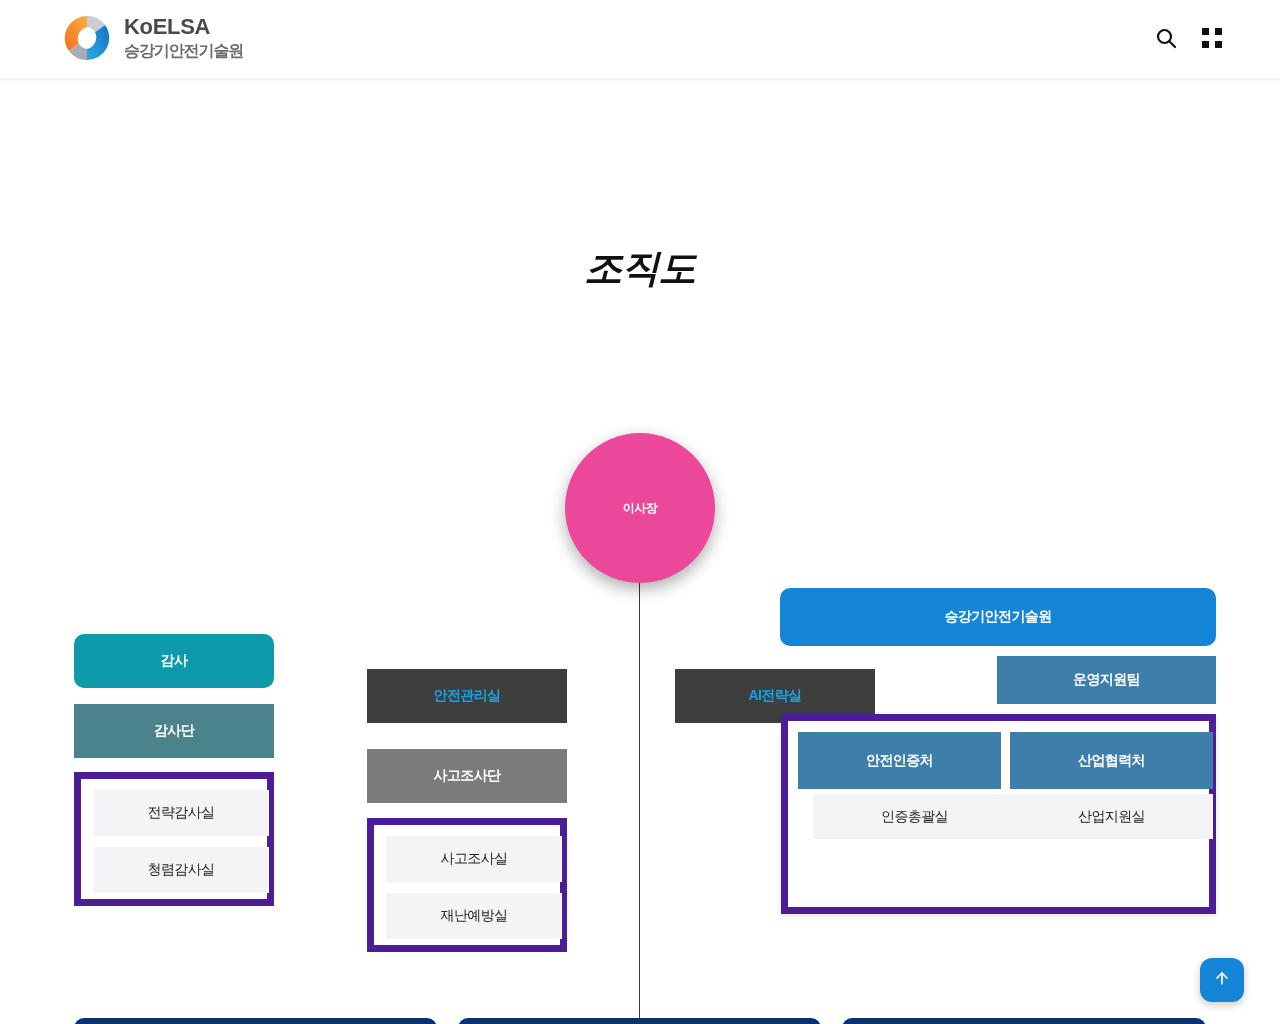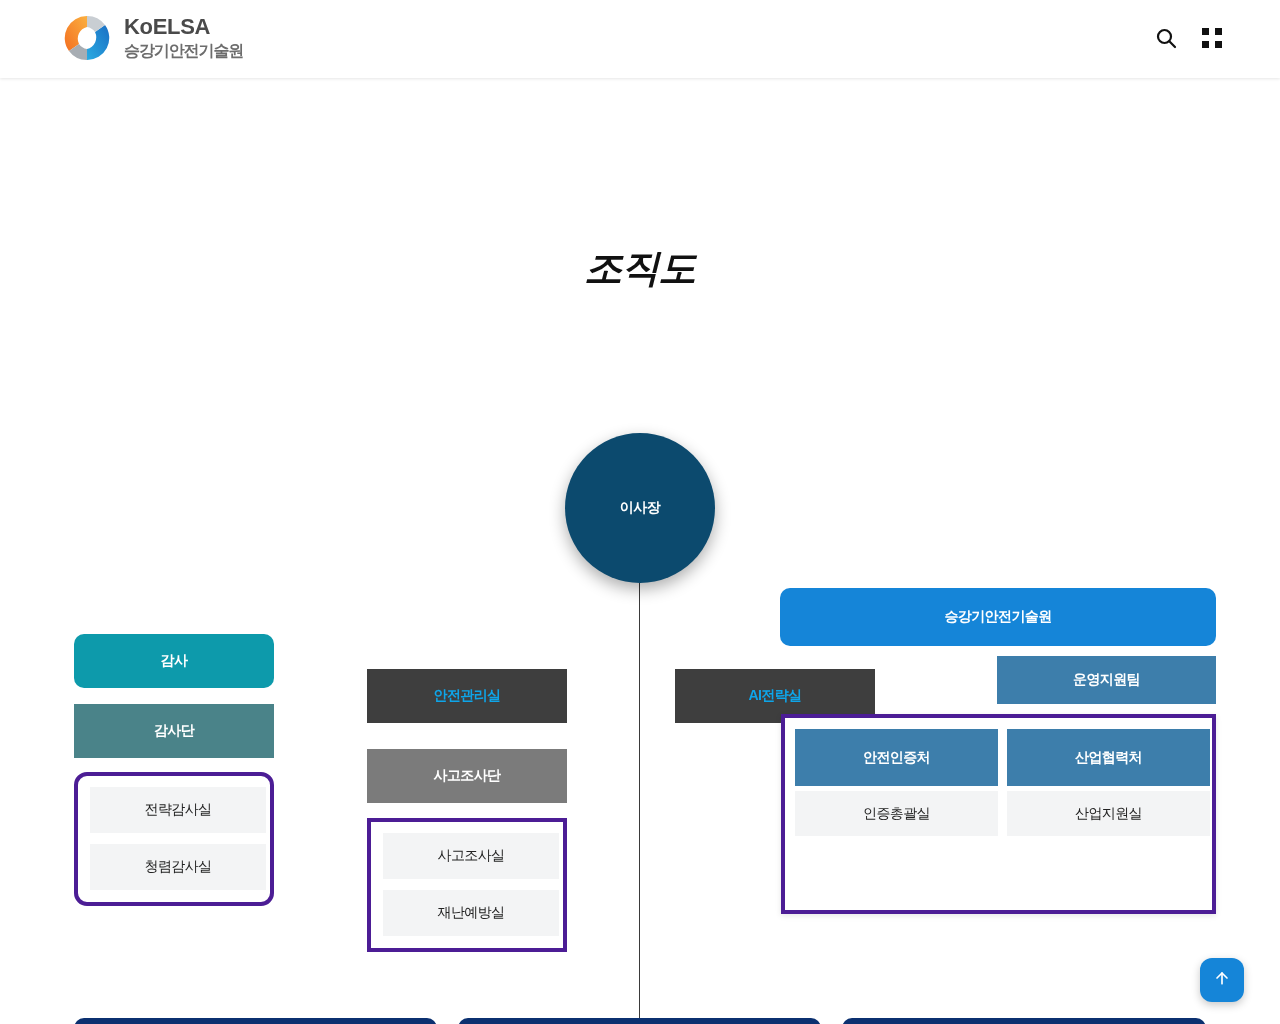--- a/index.html
+++ b/index.html
@@ -53,24 +53,24 @@
   .chart { position: absolute; top: 0; left: 0; width: 1280px; height: 946px; }
 
   .vline {
     position: absolute; left: 639px; top: 430px;
     width: 1px; height: 516px; background: #3a3a3a;
   }
 
   .ceo-circle {
     position: absolute; left: 565px; top: 355px;
     width: 150px; height: 150px; border-radius: 50%;
-    background: #0c4a6e;
+    background: #ec4899;
     box-shadow: 0 6px 16px rgba(0,0,0,0.32);
     display: flex; align-items: center; justify-content: center;
-    color: #ffffff; font-size: 14px; font-weight: bold;
+    color: #ffffff; font-size: 12px; font-weight: bold;
     letter-spacing: -0.5px; z-index: 5;
   }
 
   
   .node {
     position: absolute;
     display: flex; align-items: center; justify-content: center;
     text-align: center; letter-spacing: -0.6px;
     font-size: 14px; font-weight: bold;
   }
@@ -83,21 +83,21 @@
   .clr-blue-bright{ background: #1585d8; color: #fff; }
   .clr-blue-mid   { background: #3d7eab; color: #fff; }
   .clr-light      { background: #f3f4f5; color: #222; }
   .clr-navy       { background: #0b3070; color: #fff; }
 
   .rounded { border-radius: 10px; }
   .rounded-top { border-radius: 10px 10px 0 0; }
 
   .framebox {
     position: absolute;
-    border: 4px solid #4c1d95;
+    border: 7px solid #4c1d95;
     background: #ffffff;
     z-index: 2;
   }
   .framebox.shadowed { box-shadow: 0 2px 6px rgba(0,0,0,0.10); }
 
   
   .scroll-top {
     position: absolute; right: 36px; bottom: 22px;
     width: 44px; height: 44px; border-radius: 12px;
     background: #1585d8; cursor: pointer;
@@ -158,21 +158,21 @@
   <div class="chart">
 
     <div class="vline"></div>
 
     <div class="ceo-circle">이사장</div>
 
     <div class="node rounded clr-teal" style="left:74px; top:556px; width:200px; height:54px;">감사</div>
 
     <div class="node clr-teal-dark" style="left:74px; top:626px; width:200px; height:54px;">감사단</div>
 
-    <div class="framebox" style="left:74px; top:694px; width:200px; height:134px;border-radius:13px;">
+    <div class="framebox" style="left:74px; top:694px; width:200px; height:134px;">
       <div class="node sub clr-light" style="left:12px; top:11px; width:176px; height:46px;">전략감사실</div>
       <div class="node sub clr-light" style="left:12px; top:68px; width:176px; height:46px;">청렴감사실</div>
     </div>
 
     <div class="node clr-gray-dark" style="left:367px; top:591px; width:200px; height:54px;">안전관리실</div>
 
     <div class="node clr-gray-mid" style="left:367px; top:671px; width:200px; height:54px;">사고조사단</div>
 
     <div class="framebox" style="left:367px; top:740px; width:200px; height:134px;">
       <div class="node sub clr-light" style="left:12px; top:11px; width:176px; height:46px;">사고조사실</div>
@@ -181,21 +181,21 @@
 
     <div class="node clr-gray-dark" style="left:675px; top:591px; width:200px; height:54px;">AI전략실</div>
 
     <div class="node rounded clr-blue-bright" style="left:780px; top:510px; width:436px; height:58px;text-align:center;">승강기안전기술원</div>
 
     <div class="node clr-blue-mid" style="left:997px; top:578px; width:219px; height:48px;">운영지원팀</div>
 
     <div class="framebox shadowed" style="left:781px; top:636px; width:435px; height:200px;">
 
       <div class="node clr-blue-mid" style="left:10px; top:11px; width:203px; height:57px;">안전인증처</div>
-      <div class="node sub clr-light" style="left:10px; top:73px; width:203px; height:45px;">인증총괄실</div>
+      <div class="node sub clr-light" style="left:25px; top:73px; width:203px; height:45px;">인증총괄실</div>
 
       <div class="node sub clr-light" style="left:222px; top:73px; width:203px; height:45px;">산업지원실</div>
       <div class="node clr-blue-mid" style="left:222px; top:11px; width:203px; height:57px;">산업협력처</div>
     </div>
 
     <div class="node rounded-top clr-navy" style="left:74px; top:940px; width:363px; height:60px;"></div>
     <div class="node rounded-top clr-navy" style="left:458px; top:940px; width:363px; height:60px;"></div>
     <div class="node rounded-top clr-navy" style="left:842px; top:940px; width:364px; height:60px;"></div>
 
   </div>

